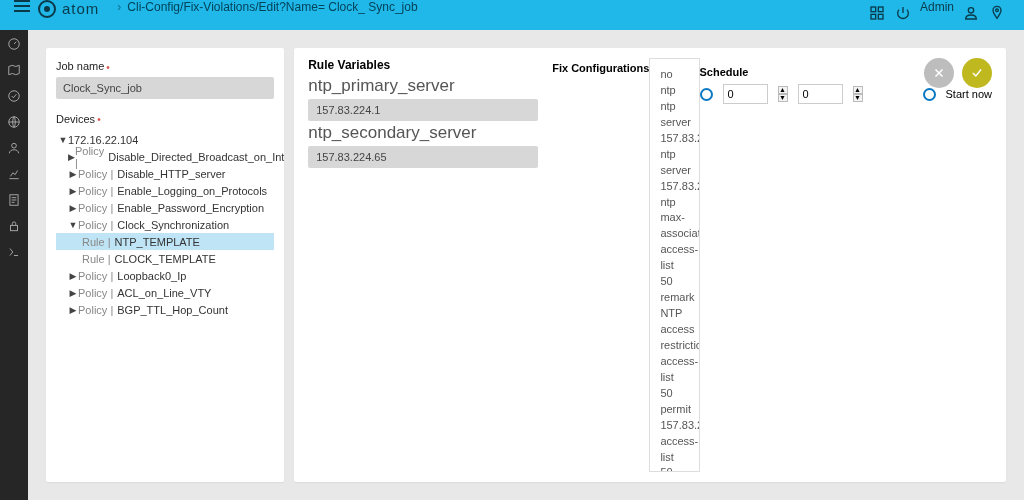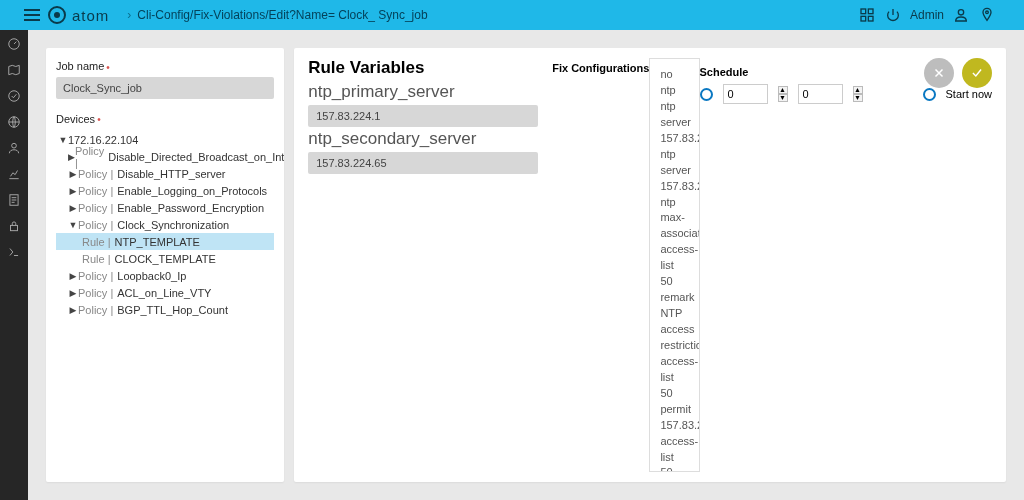--- a/index.html
+++ b/index.html
@@ -1,17 +1,17 @@
 <!DOCTYPE html>
 <html><head>
 <meta charset="utf-8">
 <style>
 *{box-sizing:border-box;margin:0;padding:0;font-family:Arial,Helvetica,sans-serif}
 body{background:#e8e8e8;overflow:hidden}
-.topbar{height:30px;background:#1fb8e8;display:flex;align-items:center;padding:0 24px;font-size:12px;color:#0a3a4a}
+.topbar{height:30px;background:#1fb8e8;display:flex;padding:0 14px;font-size:12px;color:#0a3a4a}
 .topbar .hamburger{width:16px;height:12px;display:flex;flex-direction:column;justify-content:space-between;cursor:pointer;margin-right:8px}
 .topbar .hamburger span{height:2px;background:#0a3a4a}
 .topbar .logo-circle{width:18px;height:18px;border:2px solid #0a3a4a;border-radius:50%;display:flex;align-items:center;justify-content:center;margin-right:6px}
 .topbar .logo-circle .dot{width:6px;height:6px;background:#0a3a4a;border-radius:50%}
 .topbar .brand{font-size:15px;font-weight:500;letter-spacing:1px;margin-right:12px}
 .topbar .chev{margin:0 6px;color:#0a6f8f}
 .topbar .crumb{color:#04425a}
 .topbar .spacer{flex:1}
 .topbar .ticon{width:26px;height:26px;display:flex;align-items:center;justify-content:center;cursor:pointer;color:#0a3a4a}
 .topbar .ticon svg{width:16px;height:16px;fill:none;stroke:#0a3a4a;stroke-width:2}
@@ -28,21 +28,21 @@
 .field{width:100%;background:#d7d7d7;border:none;padding:5px 7px;font-size:11px;color:#444;margin-top:4px;border-radius:2px}
 .section{margin-top:14px}
 .tree{font-size:11px;color:#333;margin-top:6px}
 .tree .node{display:flex;align-items:center;height:17px;cursor:pointer;padding-left:2px}
 .tree .caret{width:10px;text-align:center;color:#444;font-size:9px}
 .tree .typel{color:#888;margin-right:4px}
 .tree .sel{background:#bfe4f5}
 .tree .d1{padding-left:12px}
 .tree .d2{padding-left:16px}
 .mid{width:230px}
-.mid h4{font-size:17px;font-weight:600;margin-bottom:4px}
+.mid h4{font-size:12px;font-weight:600;margin-bottom:4px}
 .mid .rule-link{font-size:11px;color:#0a78c2;font-weight:600}
 .mid .varlbl{font-size:17px;color:#555;margin-top:2px}
 .mid .varval{background:#d7d7d7;padding:5px 8px;font-size:11px;color:#444;margin-top:3px;border-radius:2px}
 .rcol{flex:1;margin-left:14px;display:flex;flex-direction:row}
 .circle-btn{width:30px;height:30px;border-radius:50%;display:flex;align-items:center;justify-content:center;cursor:pointer}
 .btnrow{position:absolute;top:10px;right:14px;display:flex;gap:8px}
 .cancel{background:#bdbdbd}
 .confirm{background:#c0b81f}
 .circle-btn svg{width:14px;height:14px;stroke:#fff;stroke-width:2.5;fill:none}
 .fixlbl{font-size:11px;font-weight:600;margin-top:4px;margin-bottom:4px}

